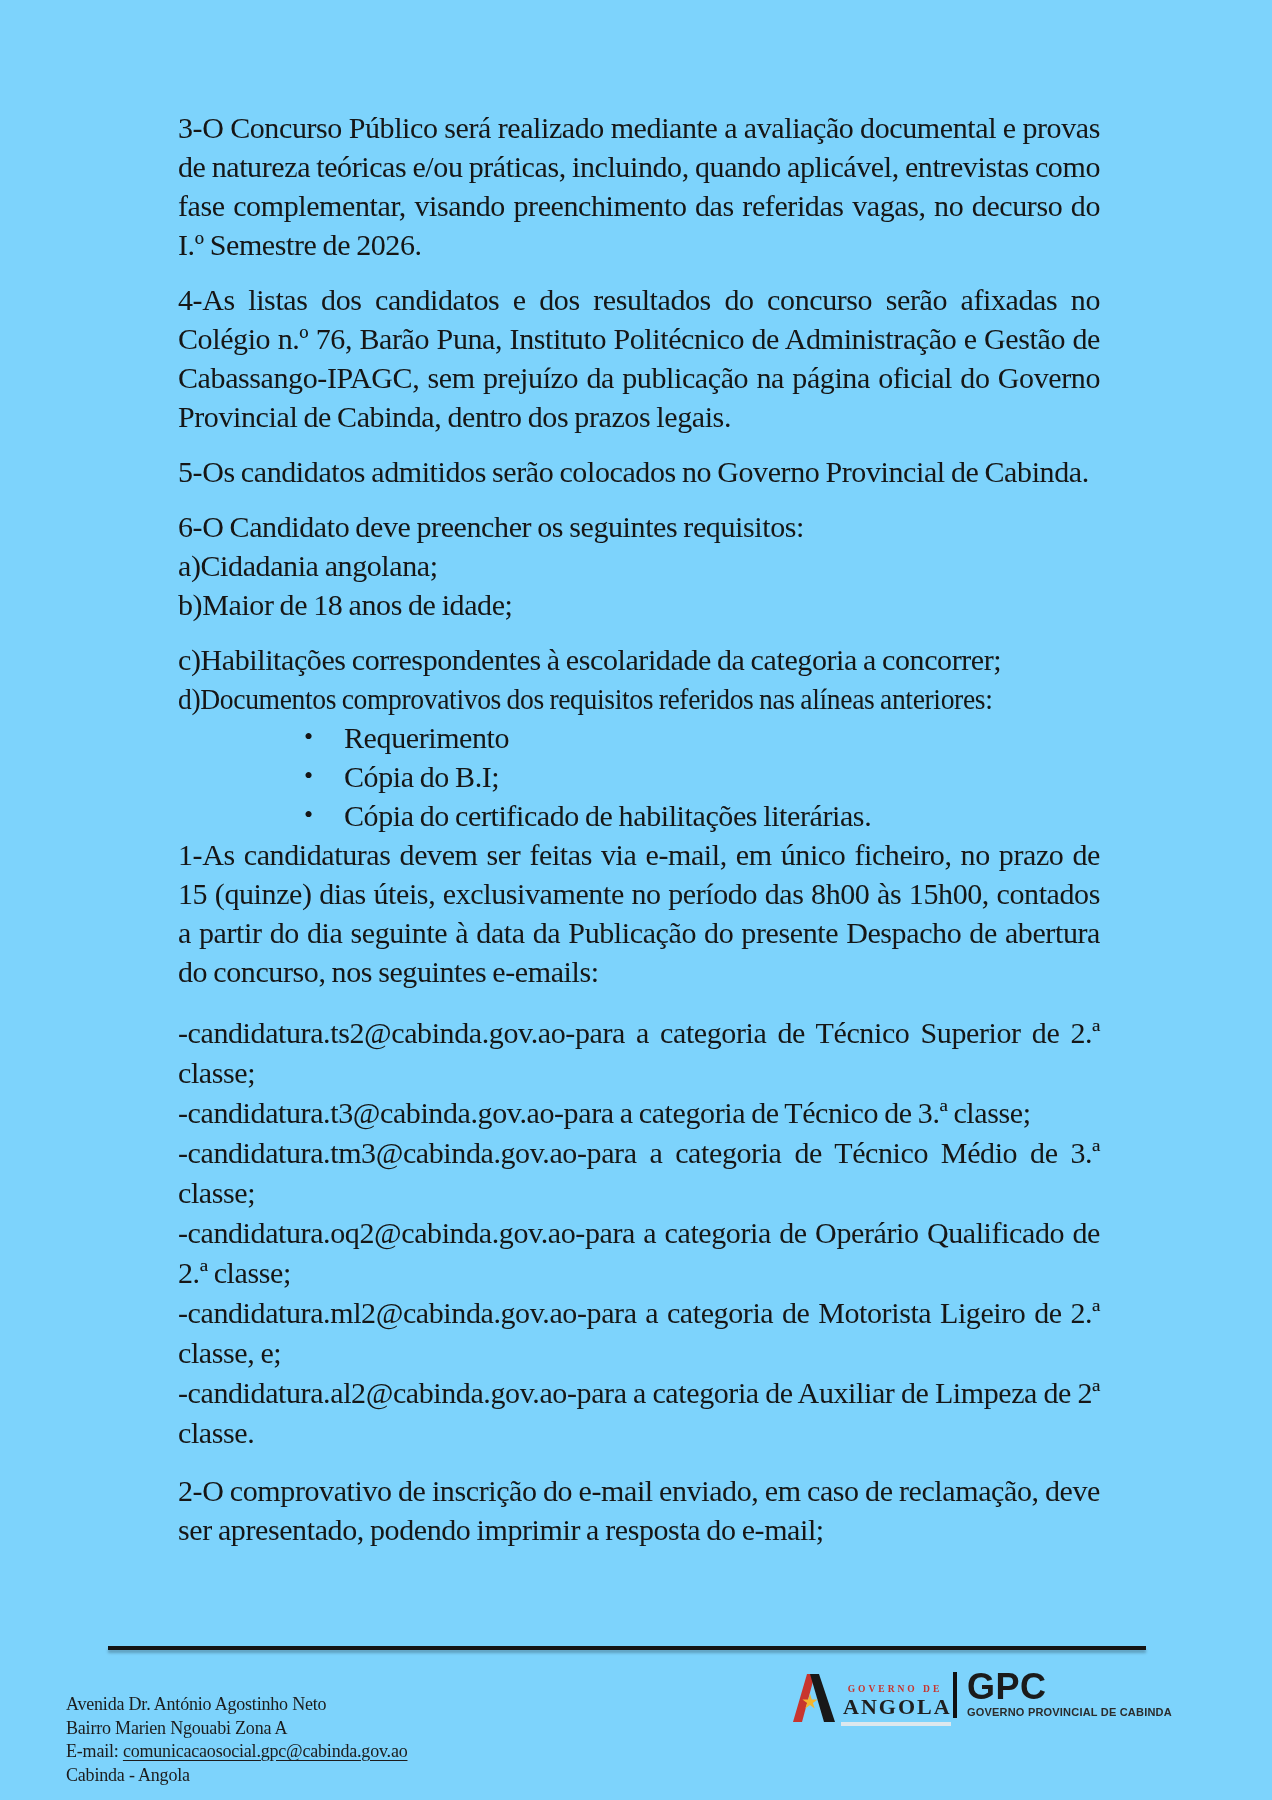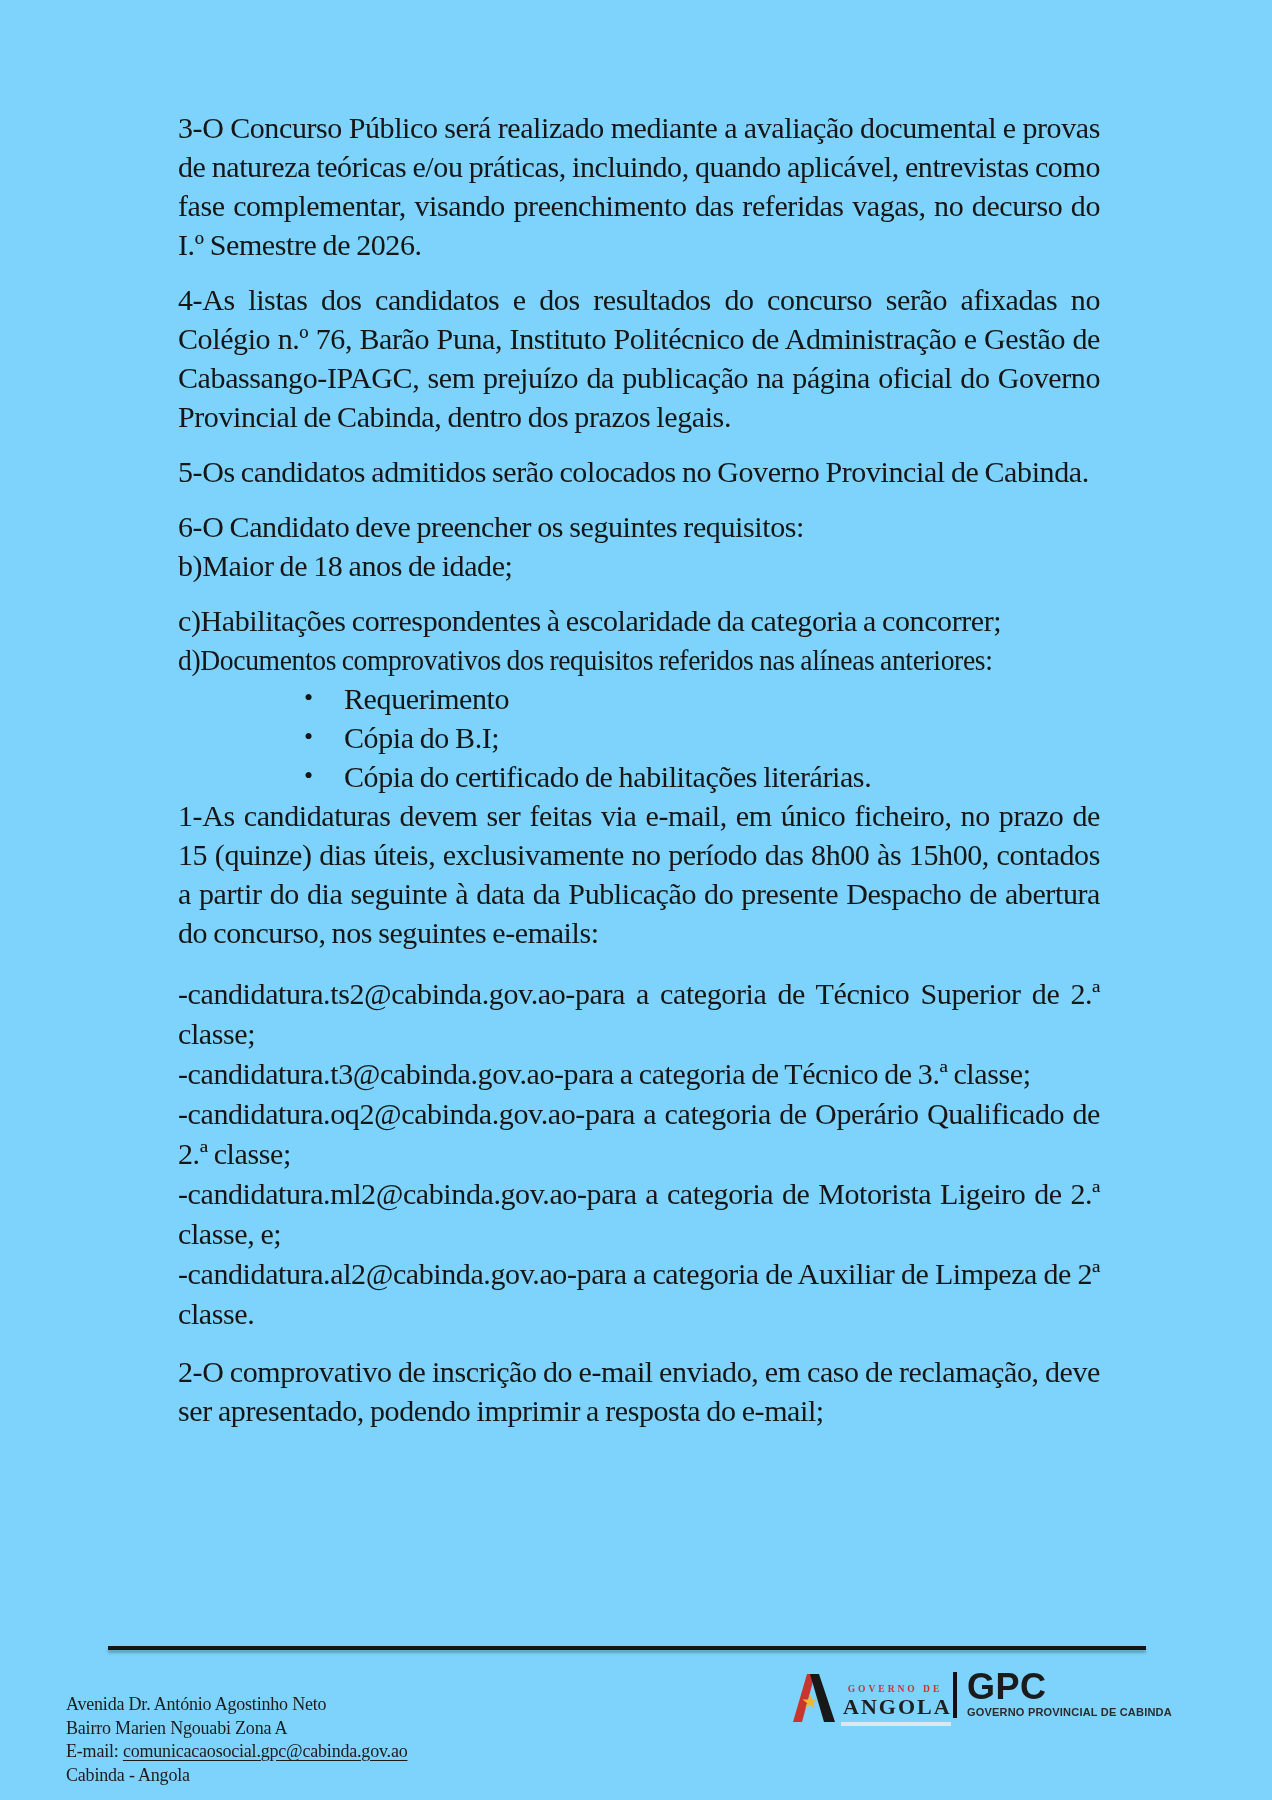--- a/index.html
+++ b/index.html
@@ -123,20 +123,21 @@
 
   <div class="doc-body">
 
     <p class="gap-after">3-O Concurso Público será realizado mediante a avaliação documental e provas de natureza teóricas e/ou práticas, incluindo, quando aplicável, entrevistas como fase complementar, visando preenchimento das referidas vagas, no decurso do I.º Semestre de 2026.</p>
 
     <p class="gap-after">4-As listas dos candidatos e dos resultados do concurso serão afixadas no Colégio n.º 76, Barão Puna, Instituto Politécnico de Administração e Gestão de Cabassango-IPAGC, sem prejuízo da publicação na página oficial do Governo Provincial de Cabinda, dentro dos prazos legais.</p>
 
     <p class="gap-after">5-Os candidatos admitidos serão colocados no Governo Provincial de Cabinda.</p>
 
     <p>6-O Candidato deve preencher os seguintes requisitos:</p>
+    <p>a)Cidadania angolana;</p>
     <p class="gap-after">b)Maior de 18 anos de idade;</p>
 
     <p>c)Habilitações correspondentes à escolaridade da categoria a concorrer;</p>
     <p class="one-line"><span class="squeeze">d)Documentos comprovativos dos requisitos referidos nas alíneas anteriores:</span></p>
 
     <ul class="doc-bullets">
       <li>
         <span class="bullet-dot">•</span>
         <span>Requerimento</span>
       </li>
@@ -148,20 +149,21 @@
         <span class="bullet-dot">•</span>
         <span>Cópia do certificado de habilitações literárias.</span>
       </li>
     </ul>
 
     <p class="gap-after-lg">1-As candidaturas devem ser feitas via e-mail, em único ficheiro, no prazo de 15 (quinze) dias úteis, exclusivamente no período das 8h00 às 15h00, contados a partir do dia seguinte à data da Publicação do presente Despacho de abertura do concurso, nos seguintes e-emails:</p>
 
     <div class="email-block gap-after-md">
       <p class="email-line"><span>-</span><span class="email-link">candidatura.ts2@cabinda.gov.ao</span><span>-para a categoria de Técnico Superior de 2.ª classe;</span></p>
       <p class="email-line"><span>-</span><span class="email-link">candidatura.t3@cabinda.gov.ao</span><span>-para a categoria de Técnico de 3.ª classe;</span></p>
+      <p class="email-line"><span>-</span><span class="email-link">candidatura.tm3@cabinda.gov.ao</span><span>-para a categoria de Técnico Médio de 3.ª classe;</span></p>
       <p class="email-line"><span>-</span><span class="email-link">candidatura.oq2@cabinda.gov.ao</span><span>-para a categoria de Operário Qualificado de 2.ª classe;</span></p>
       <p class="email-line"><span>-</span><span class="email-link">candidatura.ml2@cabinda.gov.ao</span><span>-para a categoria de Motorista Ligeiro de 2.ª classe, e;</span></p>
       <p class="email-line"><span>-</span><span class="email-link">candidatura.al2@cabinda.gov.ao</span><span>-para a categoria de Auxiliar de Limpeza de 2ª classe.</span></p>
     </div>
 
     <p>2-O comprovativo de inscrição do e-mail enviado, em caso de reclamação, deve ser apresentado, podendo imprimir a resposta do e-mail;</p>
 
   </div>
 
   <div class="footer-rule"></div>

